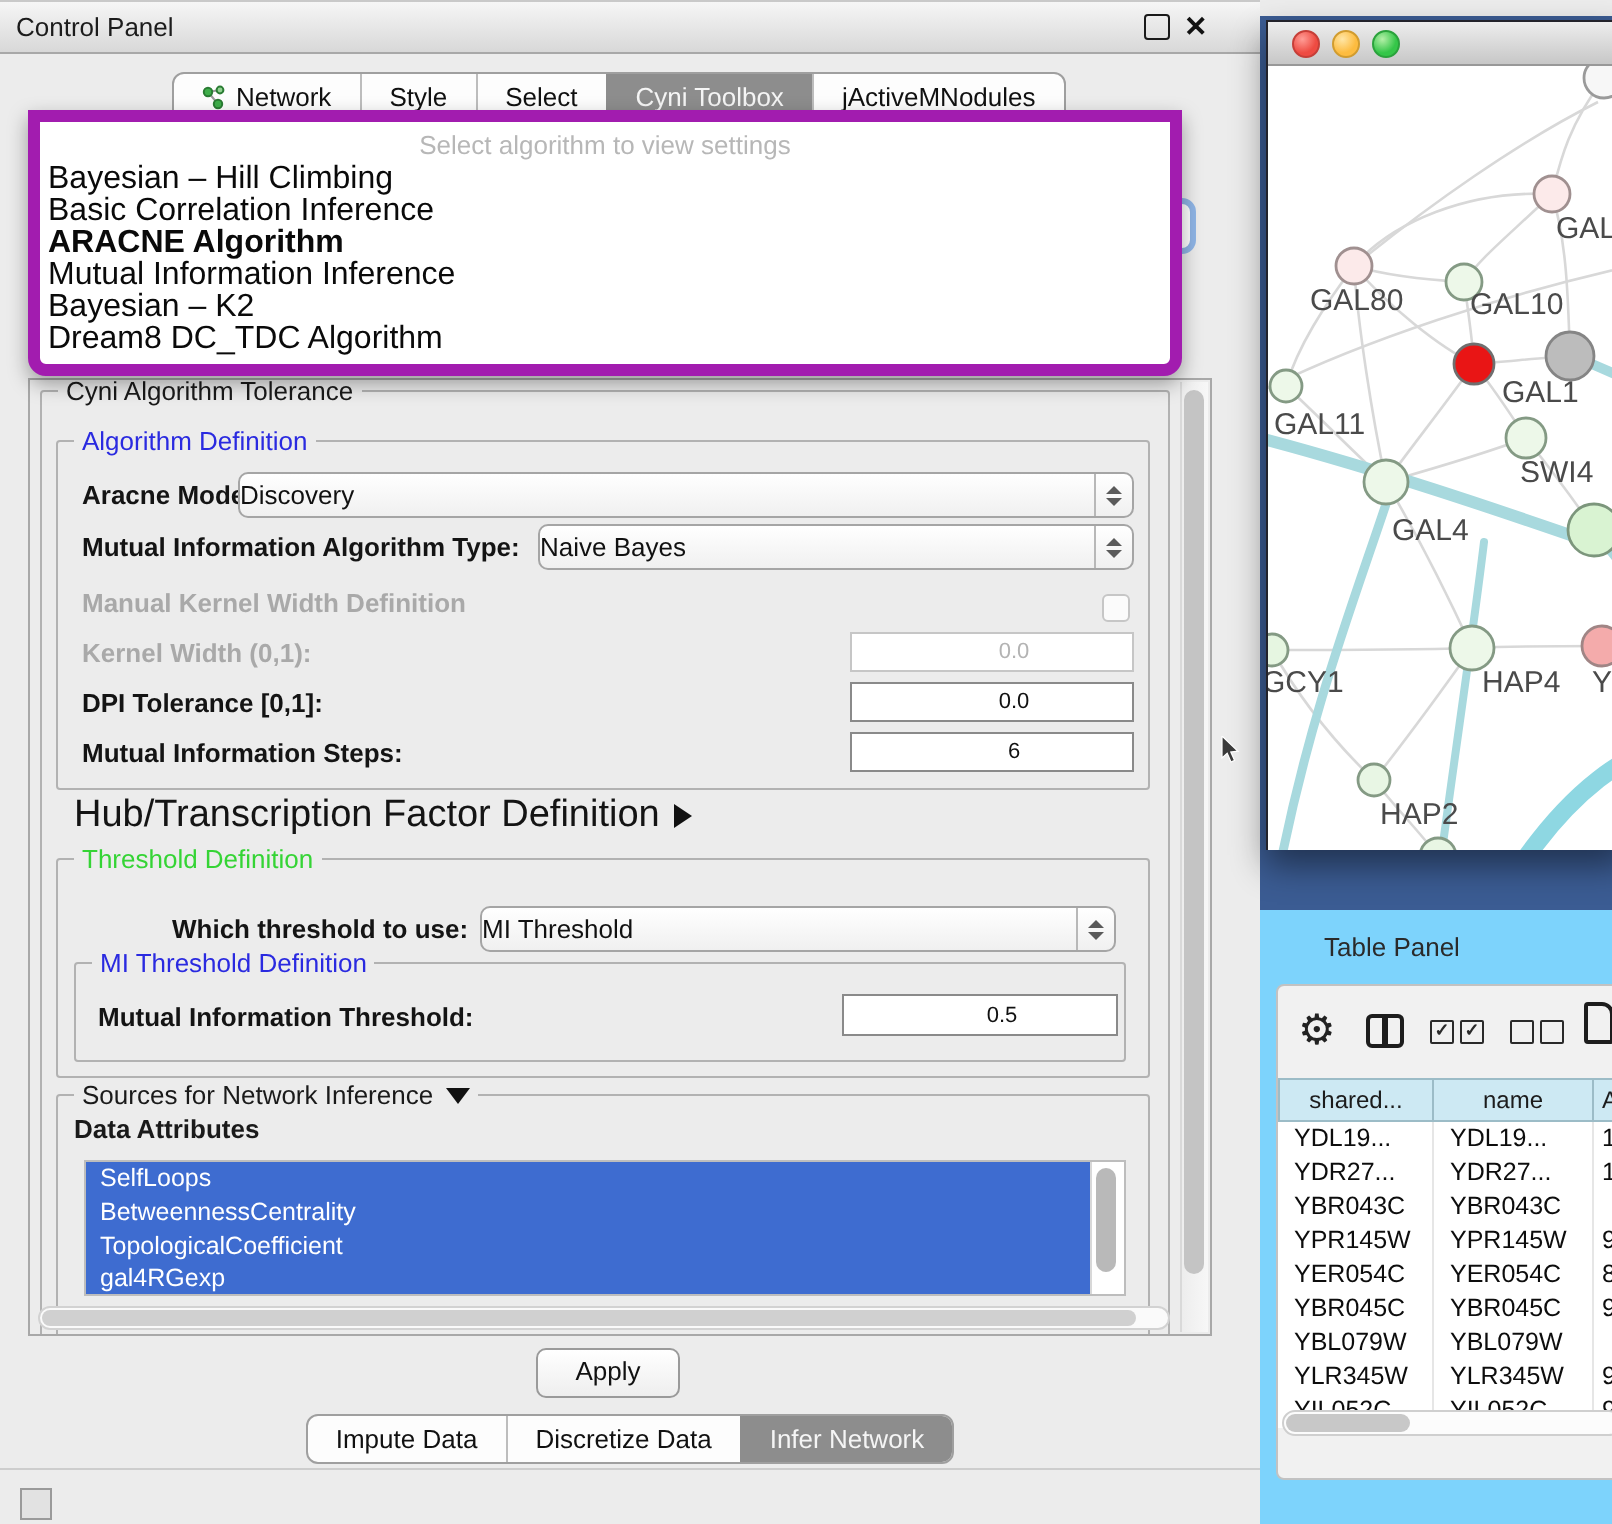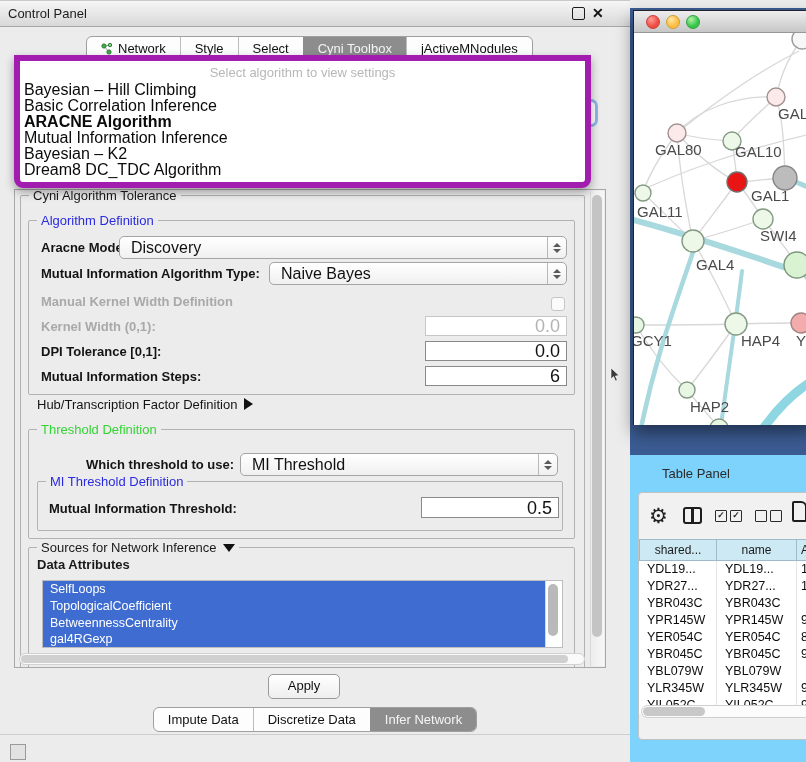--- a/index.html
+++ b/index.html
@@ -38,29 +38,29 @@
   
   #settings-panel{left:14px;top:189px;width:590px;height:477px;background:#ececec;border:1px solid #a8a8a8;overflow:hidden;}
   .group{position:absolute;border:1px solid #b2b2b2;border-radius:2px;}
   .legend{position:absolute;top:-8px;left:8px;background:#ececec;padding:0 4px;font-size:13px;line-height:15px;white-space:nowrap;}
   .legend.blue{color:#2a2ae0;}
   .legend.green{color:#35d435;}
   .lbl{position:absolute;font-size:13px;font-weight:bold;color:#141414;white-space:nowrap;}
   .lbl.dis{color:#a9a9a9;}
   .combo{position:absolute;height:23px;background:linear-gradient(#ffffff,#f0f0f0);border:1px solid #a5a5a5;
     border-radius:5px;box-sizing:border-box;display:flex;align-items:center;}
-  .combo-text{flex:1;font-size:16px;padding-left:11px;color:#111;white-space:nowrap;overflow:hidden;}
+  .combo-text{flex:1;font-size:13px;color:#111;white-space:nowrap;overflow:hidden;}
   .combo-step{width:18px;align-self:stretch;border-left:1px solid #b8b8b8;display:flex;flex-direction:column;align-items:center;justify-content:center;gap:2px;}
   .arr-up{width:0;height:0;border-left:4px solid transparent;border-right:4px solid transparent;border-bottom:4px solid #5a5a5a;}
   .arr-dn{width:0;height:0;border-left:4px solid transparent;border-right:4px solid transparent;border-top:4px solid #5a5a5a;}
-  .tfield{position:absolute;background:#fff;border:1px solid #8a8a8a;font-size:18px;text-align:right;
+  .tfield{position:absolute;background:#fff;border:1px solid #8a8a8a;font-size:11px;text-align:center;
     padding-right:6px;box-sizing:border-box;color:#111;line-height:19px;padding-left:28px;}
   .tfield.dis{border-color:#c6c6c6;color:#b3b3b3;}
   #mk-checkbox{left:536px;top:107px;width:14px;height:14px;background:#fbfbfb;border:1px solid #c6c6c6;border-radius:3px;box-sizing:border-box;}
-  #hub-row{left:22px;top:207px;font-size:13px;color:#141414;white-space:nowrap;}
+  #hub-row{left:22px;top:207px;font-size:19px;color:#141414;white-space:nowrap;}
   .tri-right{display:inline-block;width:0;height:0;border-top:6px solid transparent;border-bottom:6px solid transparent;
     border-left:9px solid #111;margin-left:7px;vertical-align:-1px;}
   .tri-down{display:inline-block;width:0;height:0;border-left:7px solid transparent;border-right:7px solid transparent;
     border-top:9px solid #111;margin-left:6px;vertical-align:0px;}
   #attr-label{left:22px;top:367px;font-size:13px;font-weight:bold;}
   #listbox{left:27px;top:390px;width:521px;height:68px;background:#fff;border:1px solid #bdbdbd;overflow:hidden;box-sizing:border-box;}
   .list-item{font-size:12.5px;line-height:16.8px;color:#fff;background:#3e6cd0;padding-left:7px;margin-right:16px;white-space:nowrap;}
   #list-gutter{position:absolute;right:0;top:0;bottom:0;width:16px;background:#fff;border-left:1px solid #d8d8d8;}
   #list-thumb{position:absolute;left:2px;top:3px;width:10px;height:52px;background:#b9b9b9;border-radius:5px;}
   #panel-hscroll{left:4px;top:463px;width:566px;height:12px;background:#fafafa;border:1px solid #d2d2d2;border-radius:6px;box-sizing:border-box;}
@@ -214,22 +214,22 @@
     <div class="lbl" style="left:34px;top:311px;">Mutual Information Threshold:</div>
     <div class="tfield" style="left:406px;top:307px;width:138px;height:21px;line-height:20px;">0.5</div>
 
     <div class="group" style="left:13px;top:357px;width:545px;height:120px;">
       <div class="legend"><span>Sources for Network Inference</span><span class="tri-down" style="border-top-width:8px;border-left-width:6px;border-right-width:6px;"></span></div>
     </div>
     <div class="abs" id="attr-label">Data Attributes</div>
     <div class="abs" id="listbox">
       <div id="list-items">
           <div class="list-item">SelfLoops</div>
+          <div class="list-item">BetweennessCentrality</div>
           <div class="list-item">TopologicalCoefficient</div>
-          <div class="list-item">BetweennessCentrality</div>
           <div class="list-item">gal4RGexp</div>
         </div>
       <div id="list-gutter">
           <div id="list-thumb"></div>
         </div>
     </div>
     <div class="abs" id="panel-hscroll">
         <div id="panel-hthumb"></div>
       </div>
     <div class="abs" id="vscroll">

